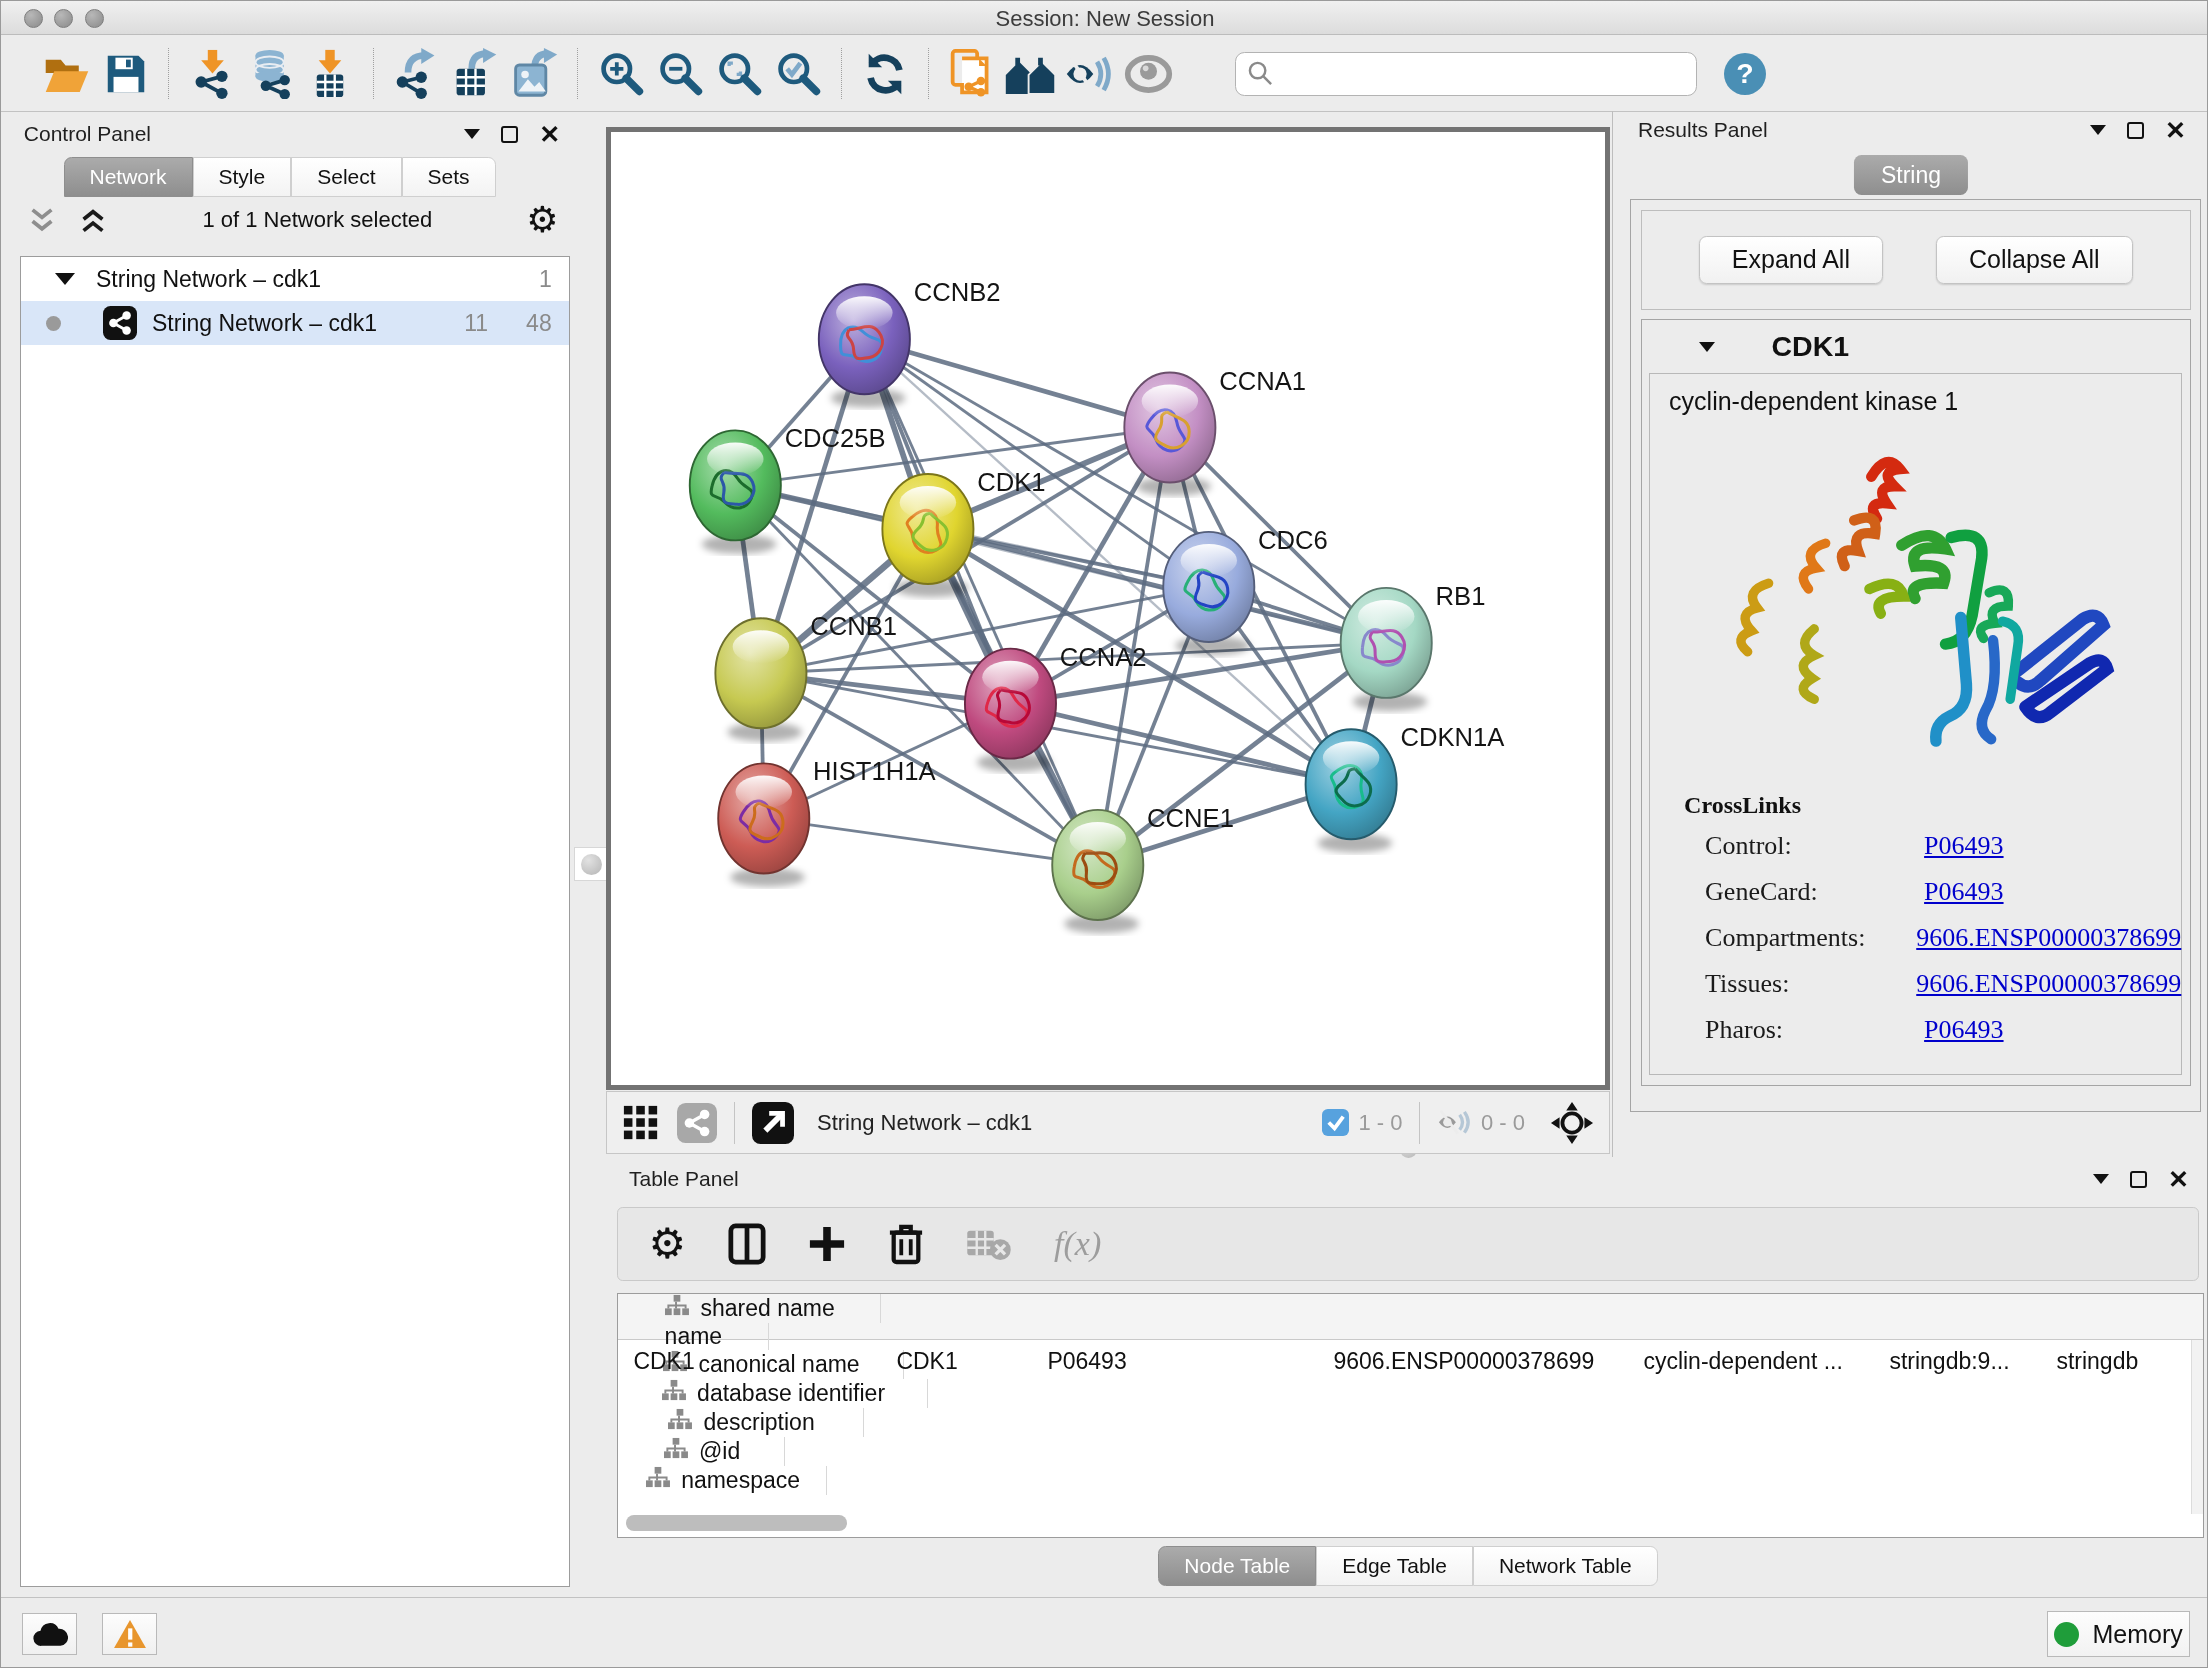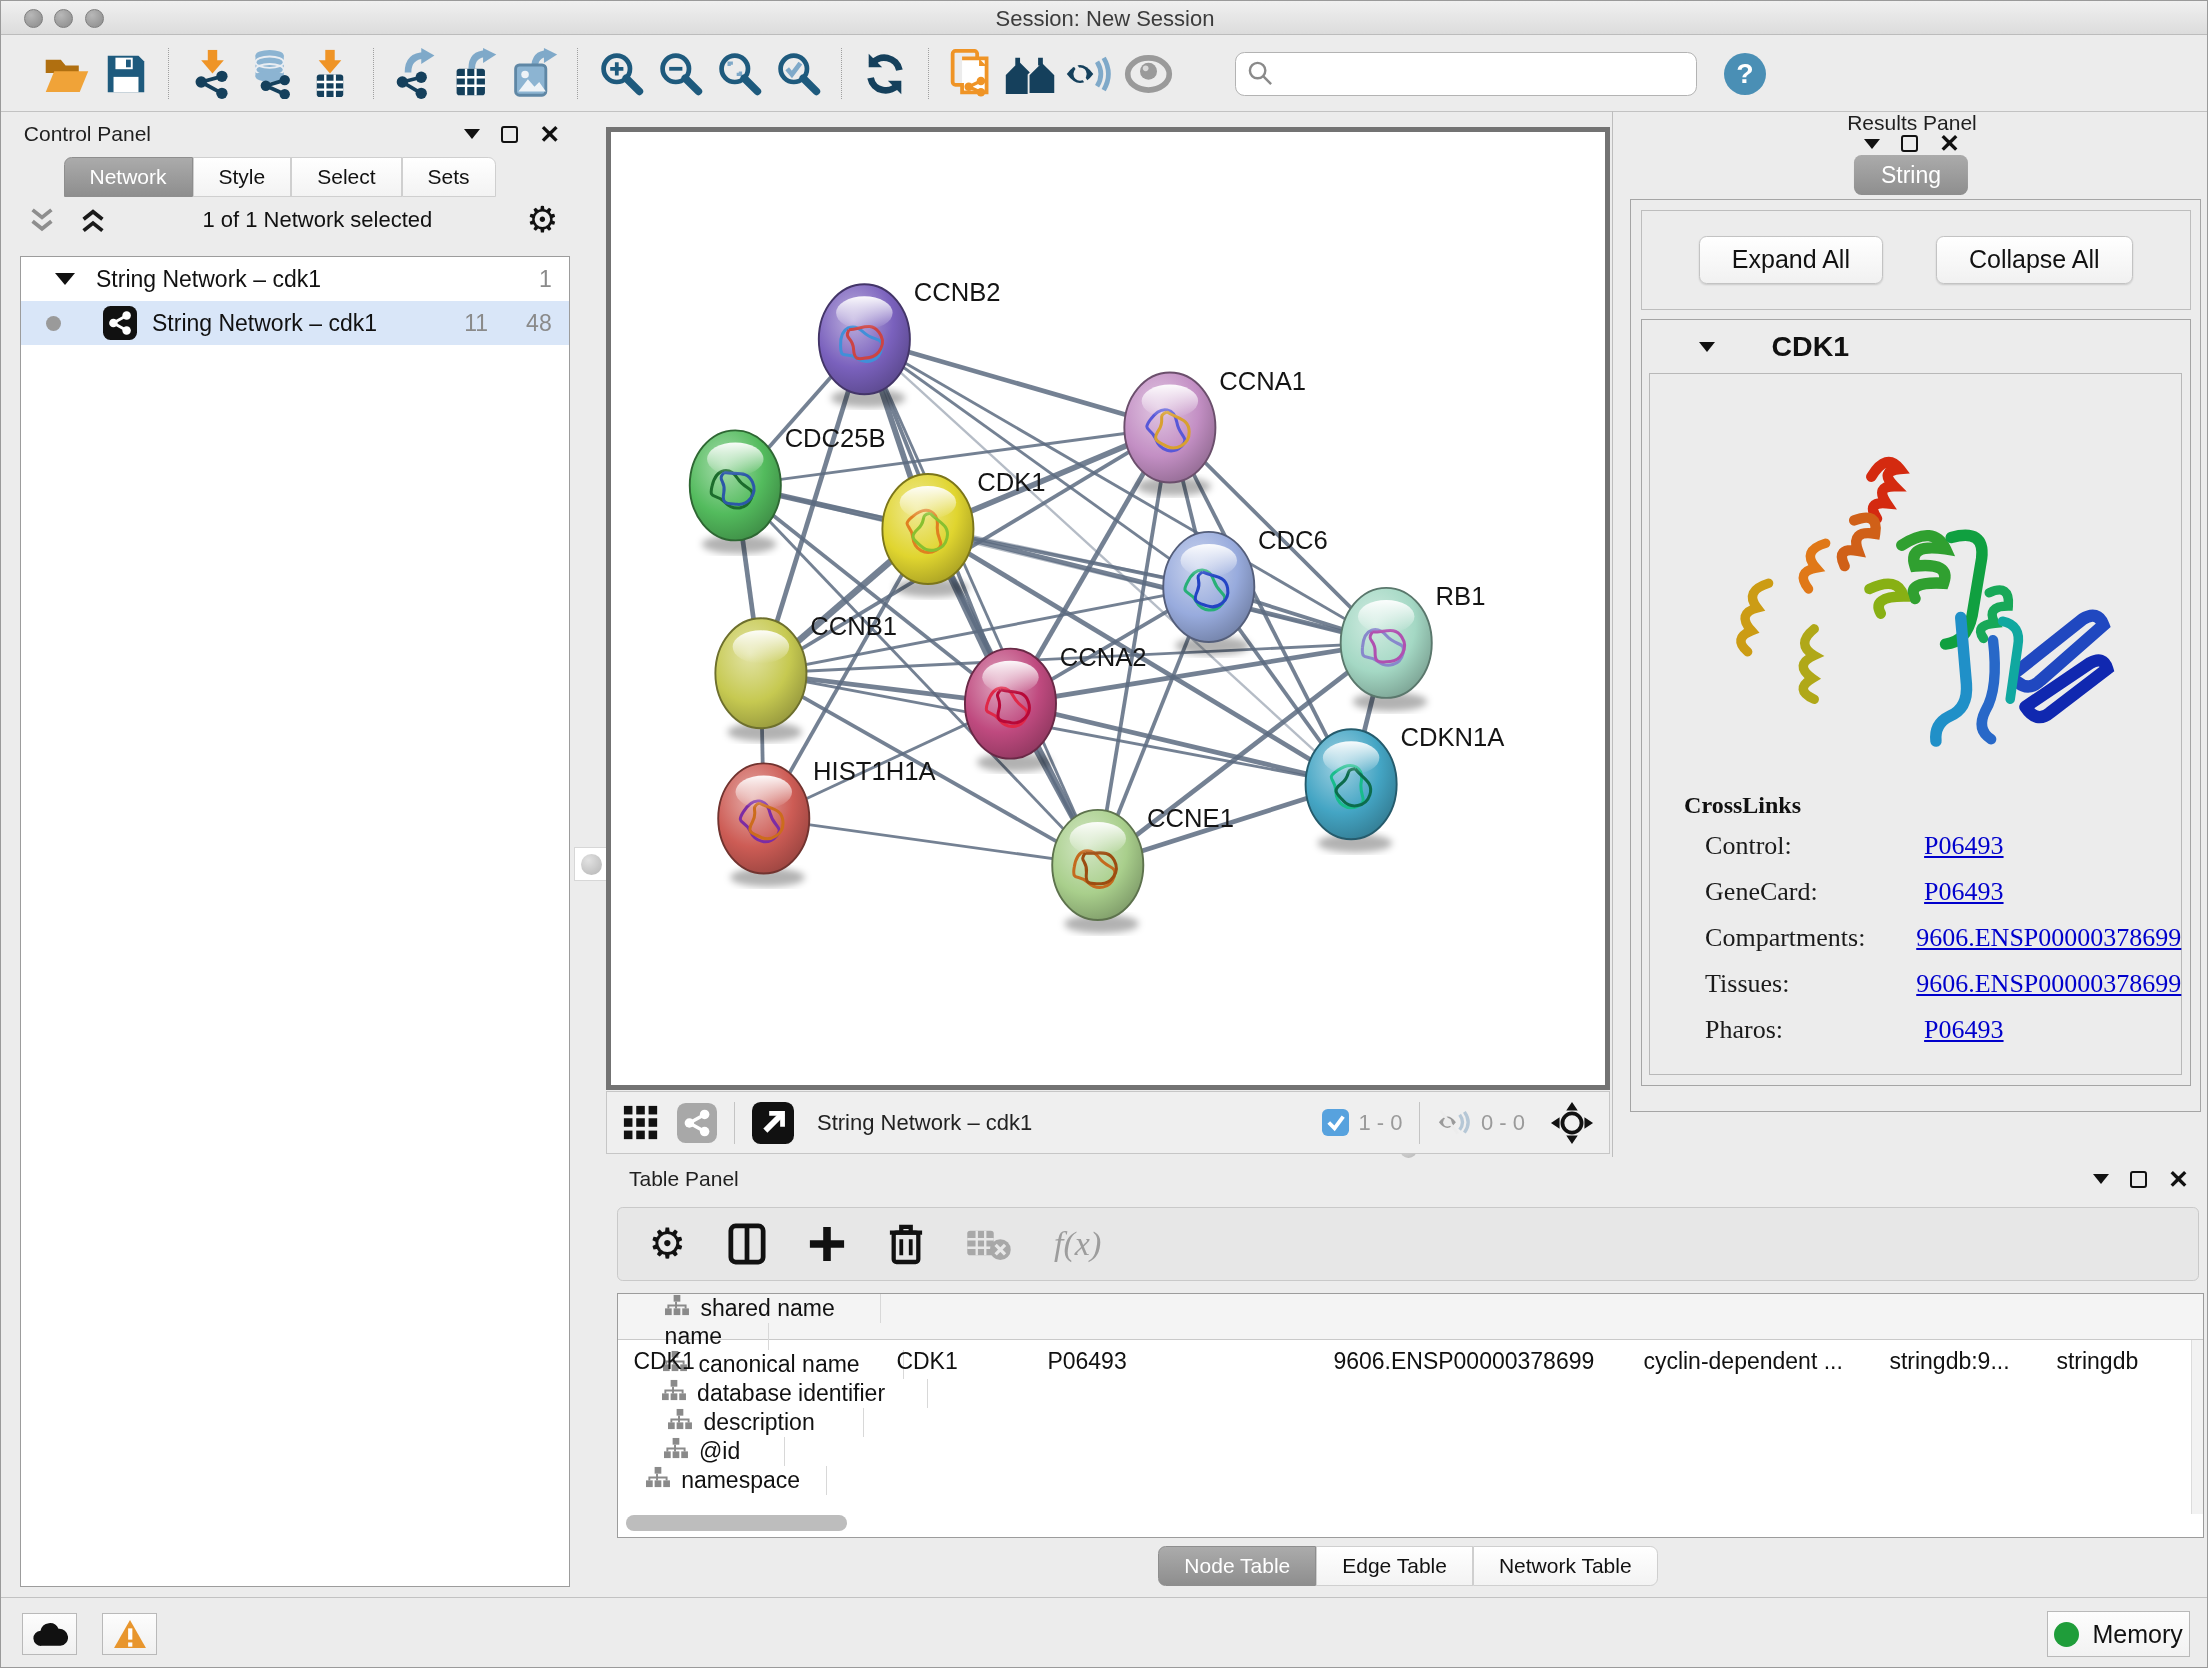--- a/index.html
+++ b/index.html
@@ -64,21 +64,21 @@
   #net-canvas { position:absolute; left:0; top:16px; width:1004px; height:963px; background:#fff;
     border:5px solid #737373; }
   #net-toolbar { position:absolute; left:0; top:980px; width:1004px; height:63px; background:#efefef;
     border:1px solid #c6c6c6; display:flex; align-items:center; padding:0 15px; }
   .ntb-sep { width:1px; height:42px; background:#c4c4c4; margin:0 17px; }
   #net-toolbar .net-name { font-size:22px; color:#222; margin-left:23px; flex:1; }
   .count-group { display:flex; align-items:center; gap:9.5px; font-size:22px; color:#9a9a9a; }
 
   
   #results-panel { position:absolute; left:1611px; top:110px; width:597px; height:1046px; border-left:1.9px solid #bdbdbd; }
-  #rp-header { display:flex; justify-content:space-between; align-items:center; height:38px; padding:0 23px 0 25px;flex-direction:column; }
+  #rp-header { display:flex; justify-content:space-between; align-items:center; height:38px; padding:0 23px 0 25px; }
   #rp-tab { position:absolute; left:50%; transform:translateX(-50%); top:44px;
     background:linear-gradient(#ababab,#8e8e8e); color:#fff; font-size:23px; padding:6.7px 27px; border-radius:7.6px; cursor:pointer; }
   #rp-box { position:absolute; left:17px; right:7.6px; top:88px; height:913px; border:1.9px solid #a5a5a5; background:#ececec; }
   #rp-buttons { margin:9.5px; border:1px solid #bdbdbd; padding:25px 0; display:flex; justify-content:center; gap:53px; }
   .rp-btn { background:linear-gradient(#ffffff,#f1f1f1); border:1px solid #c3c3c3; border-radius:7.6px;
     font-size:25px; color:#111; padding:8.6px 32px; cursor:pointer; box-shadow:0 1px 1.9px rgba(0,0,0,.15); }
   #rp-section { margin:0 9.5px; border:1px solid #a5a5a5; height:767px; }
   #rp-sec-head { display:flex; align-items:center; height:53px; }
   #rp-sec-head .ctrl-tri { margin:0 38px 0 57px; }
   #rp-gene { font-size:28.5px; font-weight:bold; color:#111; margin-left:19px; }
@@ -619,20 +619,21 @@
     <div id="rp-buttons">
       <button class="rp-btn">Expand All</button>
       <button class="rp-btn">Collapse All</button>
     </div>
     <div id="rp-section">
       <div id="rp-sec-head">
         <span class="ctrl-tri"></span>
         <span id="rp-gene">CDK1</span>
       </div>
       <div id="rp-inner">
+        <div id="rp-desc">cyclin-dependent kinase 1</div>
         <svg id="structure" width="409" height="352" viewBox="0 0 430 370">
           <g fill="none" stroke-linecap="round">
             <path d="M168 48 q16 -26 30 -8 q-22 2 -6 18 q-20 0 -8 18 q-22 -2 -10 16" stroke="#d42a10" stroke-width="11"></path>
             <path d="M150 94 q26 -10 22 14 q-26 -4 -18 18 q-24 -4 -14 16" stroke="#d06018" stroke-width="11"></path>
             <path d="M120 118 q-26 8 -10 26 q-22 4 -8 22" stroke="#e07818" stroke-width="10"></path>
             <path d="M60 160 q-26 8 -12 26 q-22 6 -6 24 q-20 8 -4 22" stroke="#cc9c14" stroke-width="10"></path>
             <path d="M108 208 q-20 16 0 28 q-22 10 -2 24 q-20 12 2 22" stroke="#b0a818" stroke-width="10"></path>
             <path d="M200 120 q34 -22 46 4 q-40 -6 -32 18 q38 -4 30 18 q-40 -2 -30 16" stroke="#30a030" stroke-width="12"></path>
             <path d="M166 166 q30 -14 36 8 q-34 0 -24 18" stroke="#88b014" stroke-width="11"></path>
             <path d="M252 112 q36 -10 32 22 l-10 60 q-6 28 -28 30" stroke="#10a040" stroke-width="12"></path>

